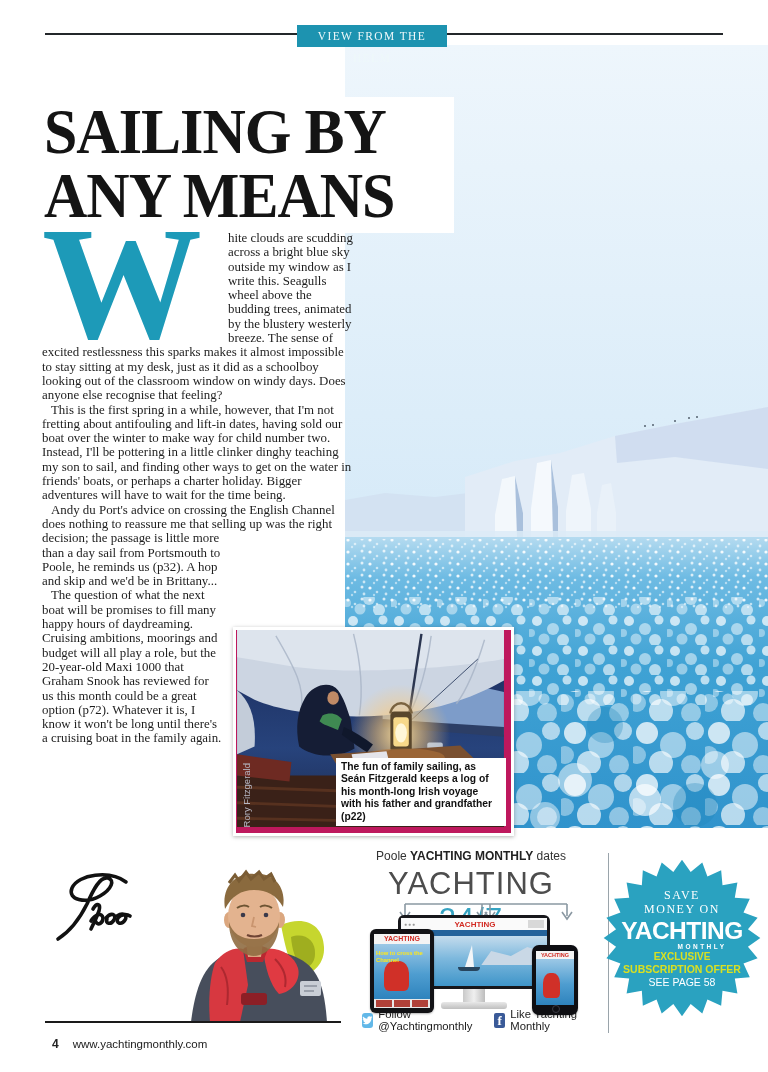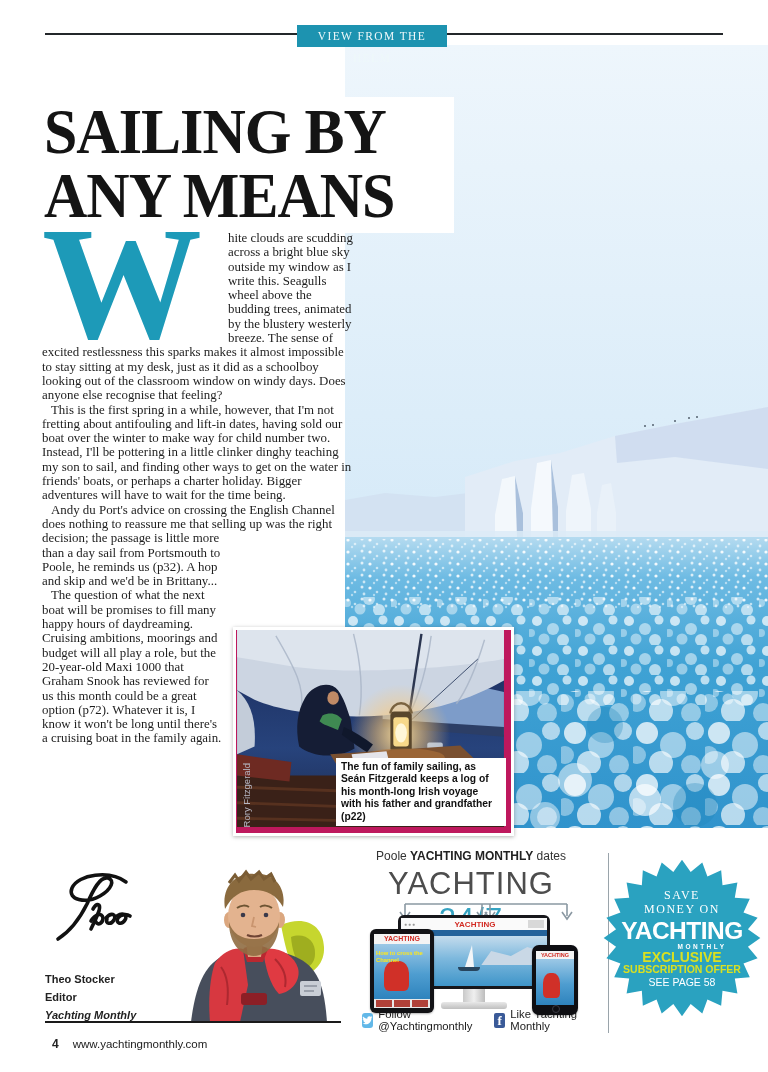--- a/index.html
+++ b/index.html
@@ -98,21 +98,21 @@
   
   .badge{position:absolute;left:602px;top:858px;width:160px;height:160px;z-index:4;}
   .badge svg{position:absolute;left:0;top:0;}
   .badge .btext{position:absolute;left:0;top:0;width:100%;height:100%;display:flex;flex-direction:column;
       align-items:center;justify-content:center;text-align:center;color:#fff;}
   .badge .l1{font-family:Liberation Serif, serif;font-size:12px;letter-spacing:1.5px;line-height:14px;}
   .badge .bbrand{font-family:"Liberation Sans",sans-serif;font-weight:800;font-size:24.5px;line-height:24px;
       letter-spacing:-0.5px;margin-top:3px;}
   .badge .bsub{font-family:"Liberation Sans",sans-serif;font-weight:bold;font-size:6.5px;letter-spacing:2.5px;
       line-height:8px;margin-left:40px;}
-  .badge .off{font-family:"Liberation Sans",sans-serif;font-weight:bold;font-size:14px;line-height:12.5px;
+  .badge .off{font-family:"Liberation Sans",sans-serif;font-weight:bold;font-size:10px;line-height:12.5px;
       color:#d9e021;}
   .badge .off2{font-family:"Liberation Sans",sans-serif;font-weight:bold;font-size:10.5px;line-height:12.5px;color:#d9e021;}
   .badge .see{font-family:"Liberation Sans",sans-serif;font-size:10.5px;line-height:13px;color:#fff;}
 </style>
 </head>
 <body>
 
 <div class="page">
 
   <div class="hero">
@@ -300,25 +300,20 @@
       <path d="M66,20 L72,12 L76,18 L83,9 L88,16 L96,9 L101,16 L108,11 L112,19" stroke="#7a5c34" stroke-width="3" fill="none"></path>
       <circle cx="80" cy="52" r="2.3" fill="#39394a"></circle>
       <circle cx="103" cy="52" r="2.3" fill="#39394a"></circle>
       <path d="M74,45 C78,42 83,42 86,44" stroke="#6d5433" stroke-width="2" fill="none"></path>
       <path d="M97,44 C100,42 105,42 109,45" stroke="#6d5433" stroke-width="2" fill="none"></path>
       <path d="M91,54 L89,63 L93,64" stroke="#c9956f" stroke-width="1.8" fill="none"></path>
       <path d="M84,72 C88,74 95,74 99,72" stroke="#6e4434" stroke-width="2" fill="none"></path>
     </svg>
   </div>
 
-  <div class="editor-block">
-    <div class="name">Theo Stocker</div>
-    <div class="role">Editor</div>
-    <div class="pub">Yachting Monthly</div>
-  </div>
 
   <div class="follow-lead"><span>Poole </span><b>YACHTING MONTHLY</b><span> dates</span></div>
   <div class="brand-247"><span>YACHTING </span><span class="suffix">24/7</span></div>
 
   <svg class="arrows" width="176" height="24" viewBox="0 0 176 24">
     <g stroke="#8a98a2" stroke-width="1.6" fill="none">
       <line x1="7" y1="2" x2="169" y2="2"></line>
       <line x1="7" y1="2" x2="7" y2="14"></line>
         <polyline points="2,10 7,17 12,10"></polyline>
       <line x1="84" y1="2" x2="84" y2="14"></line>

